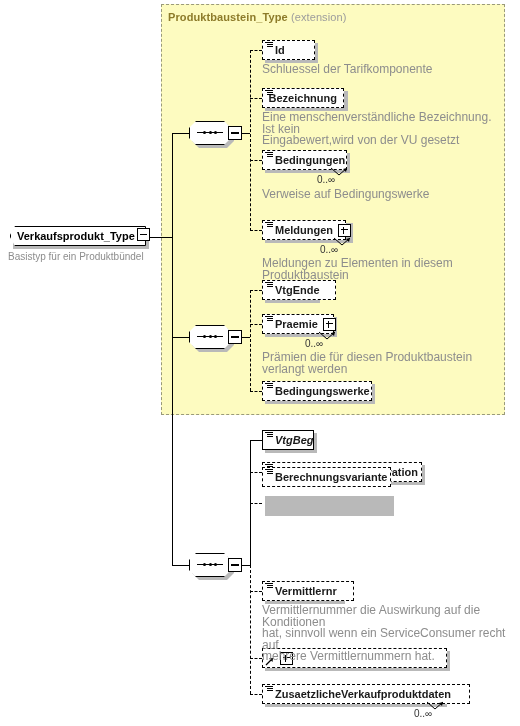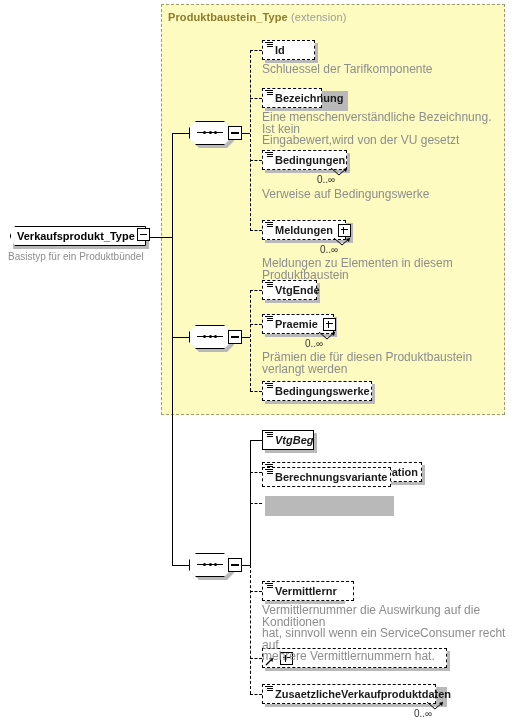--- a/index.html
+++ b/index.html
@@ -352,21 +352,21 @@
     <span class="elem-icon">
         <i></i>
         <i></i>
         <i></i>
       </span>
     <span class="node-label">Id</span>
   </div>
   <div class="anno" style="left:262px; top:64px; width:240px;">Schluessel der Tarifkomponente</div>
 
   <div class="node-shadow" style="left:265px; top:91px; width:83px;"></div>
-  <div class="node" style="left:262px; top:88px; width:60px;">
+  <div class="node" style="left:262px; top:88px; width:82px;justify-content:flex-end;">
     <span class="elem-icon">
         <i></i>
         <i></i>
         <i></i>
       </span>
     <span class="node-label">Bezeichnung</span>
   </div>
   <div class="anno" style="left:262px; top:112px; width:245px;">Eine menschenverständliche Bezeichnung. Ist kein
 Eingabewert,wird von der VU gesetzt</div>
 
@@ -417,21 +417,21 @@
   </div>
   <div class="seq-minus" style="left:228px; top:330px;"></div>
   <div class="line h" style="left:242px; top:337px; width:8px;"></div>
 
   <div class="dline v" style="left:250px; top:290px; height:101px;"></div>
   <div class="dline h" style="left:250px; top:290px; width:12px;"></div>
   <div class="dline h" style="left:250px; top:324px; width:12px;"></div>
   <div class="dline h" style="left:250px; top:391px; width:12px;"></div>
 
   <div class="node-shadow" style="left:265px; top:283px; width:55px;"></div>
-  <div class="node" style="left:262px; top:280px; width:55px;">
+  <div class="node" style="left:262px; top:280px; width:74px;">
     <span class="elem-icon">
         <i></i>
         <i></i>
         <i></i>
       </span>
     <span class="node-label">VtgEnde</span>
   </div>
 
   <div class="node-shadow" style="left:265px; top:317px; width:72px;"></div>
   <div class="node" style="left:262px; top:314px; width:72px;">
@@ -532,21 +532,21 @@
     <span class="ref-icon">
       <svg width="9" height="9" viewBox="0 0 9 9">
         <path d="M1 8 L7 2" stroke="#000" stroke-width="1.2" fill="none"></path>
         <path d="M4 1.5 L8 1 L7.5 5 Z" fill="#000"></path>
       </svg>
     </span>
     <span class="plus-box"></span>
   </div>
 
   <div class="node-shadow" style="left:265px; top:687px; width:182px;"></div>
-  <div class="node" style="left:262px; top:684px; width:174px;">
+  <div class="node" style="left:262px; top:684px; width:208px;">
     <span class="elem-icon">
         <i></i>
         <i></i>
         <i></i>
       </span>
     <span class="node-label">ZusaetzlicheVerkaufproduktdaten</span>
   </div>
   <svg class="repeat-mark" style="left:426px; top:701px;" width="18" height="10" viewBox="0 0 18 10">
     <path d="M1 1 L9 8 L17 1" fill="none" stroke="#000" stroke-width="1"></path>
     <path d="M13 2 L17 1 L16 5" fill="#000" stroke="none"></path>

